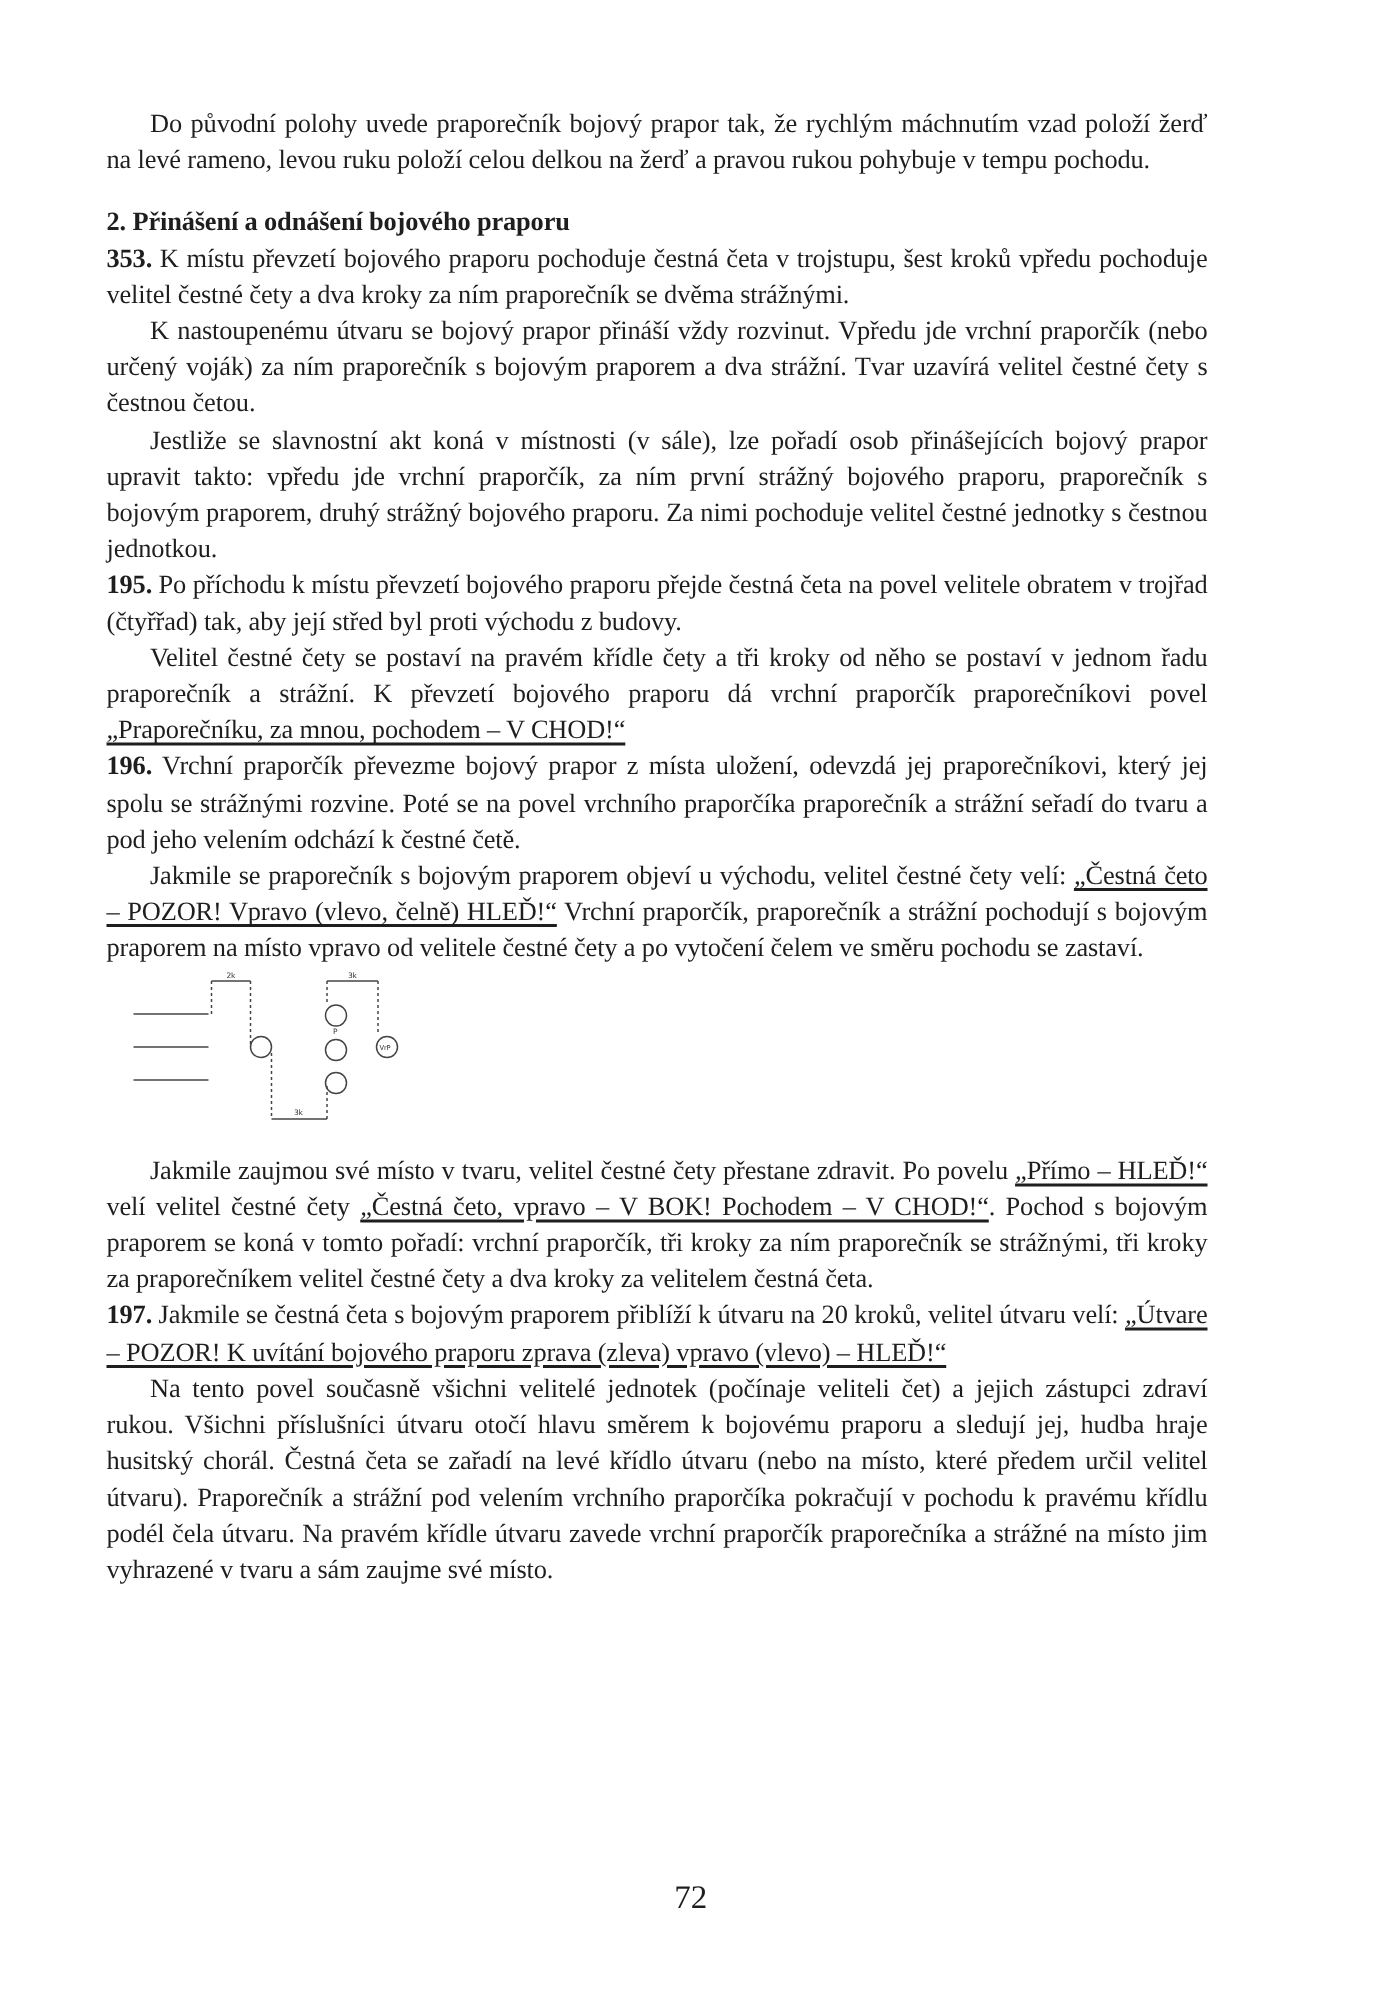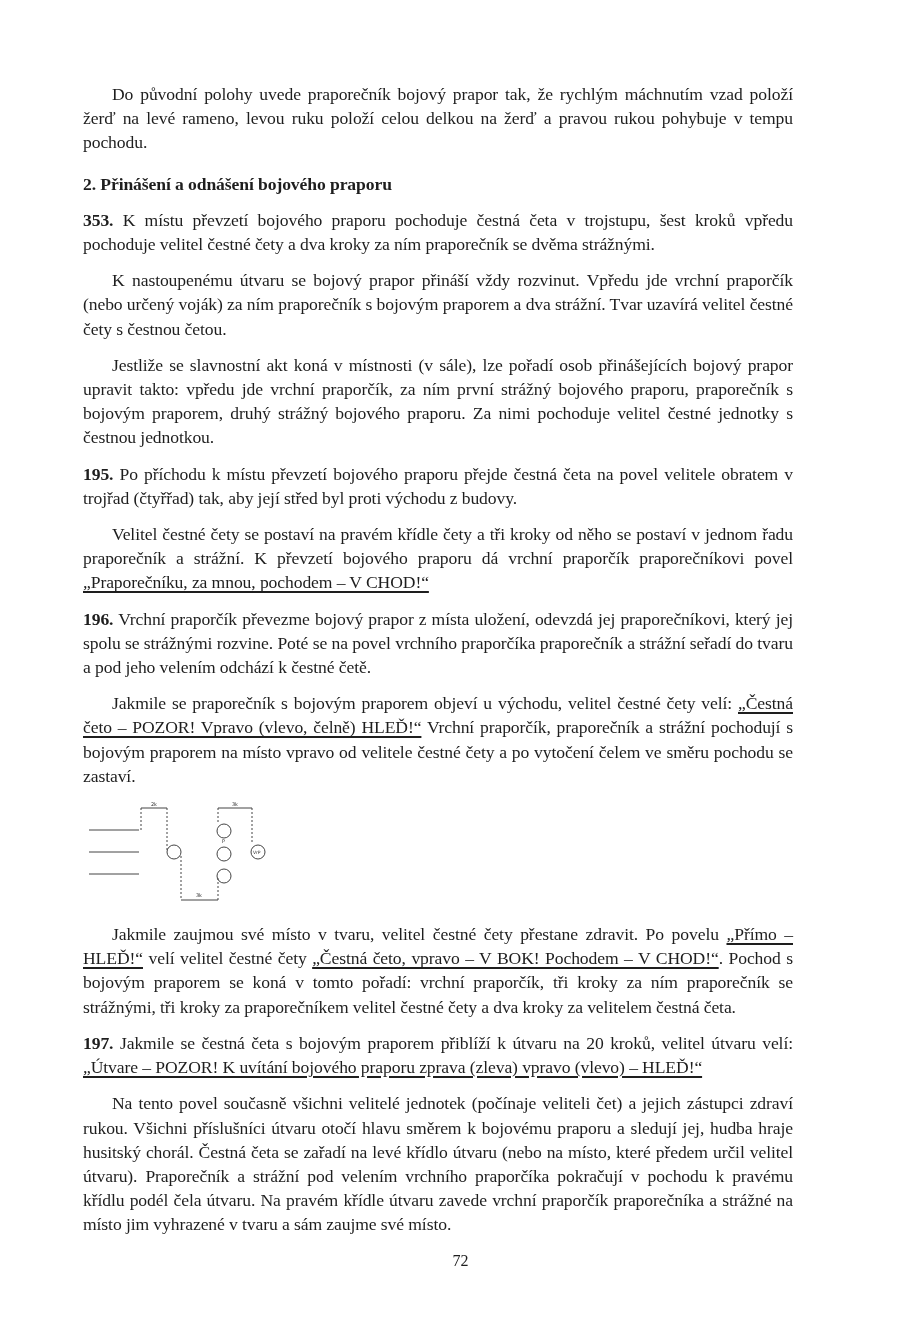--- a/index.html
+++ b/index.html
@@ -3,29 +3,29 @@
 <meta charset="utf-8">
 <style>
   html, body { margin: 0; padding: 0; background: #ffffff; }
   body { width: 921px; height: 1329px; position: relative; overflow: hidden; }
   .page {
     position: absolute; left: 71px; top: 70px; width: 734px;
     font-family: "Liberation Serif", "DejaVu Serif", serif;
     font-size: 17.6px; line-height: 24.2px; color: #1e1e1e;
     text-align: justify; letter-spacing: -0.1px;
   }
-  p { margin: 12px; }
+  p { margin: 0; }
   .indent { text-indent: 29px; }
   .heading { font-weight: bold; margin-top: 17px; }
   .num { font-weight: bold; }
   .cmd { text-decoration: underline; text-decoration-thickness: 1.5px; text-underline-offset: 3px; }
   .diagram { display: block; margin: 2px 0 10px 14px; width: 190px; height: 112px; }
   .page-number {
     position: absolute; left: 0; right: 0; top: 1252px; text-align: center;
-    font-family: "Liberation Serif", "DejaVu Serif", serif; font-size: 16px; color: #1e1e1e;
+    font-family: "Liberation Serif", "DejaVu Serif", serif; font-size: 22px; color: #1e1e1e;
   }
   .after-diagram { margin-top: 6px; }
 </style>
 </head>
 <body>
 
 <div class="page">
 
   <p class="indent">Do původní polohy uvede praporečník bojový prapor tak, že rychlým máchnutím vzad položí žerď na levé rameno, levou ruku položí celou delkou na žerď a pravou rukou pohybuje v tempu pochodu.</p>
 

